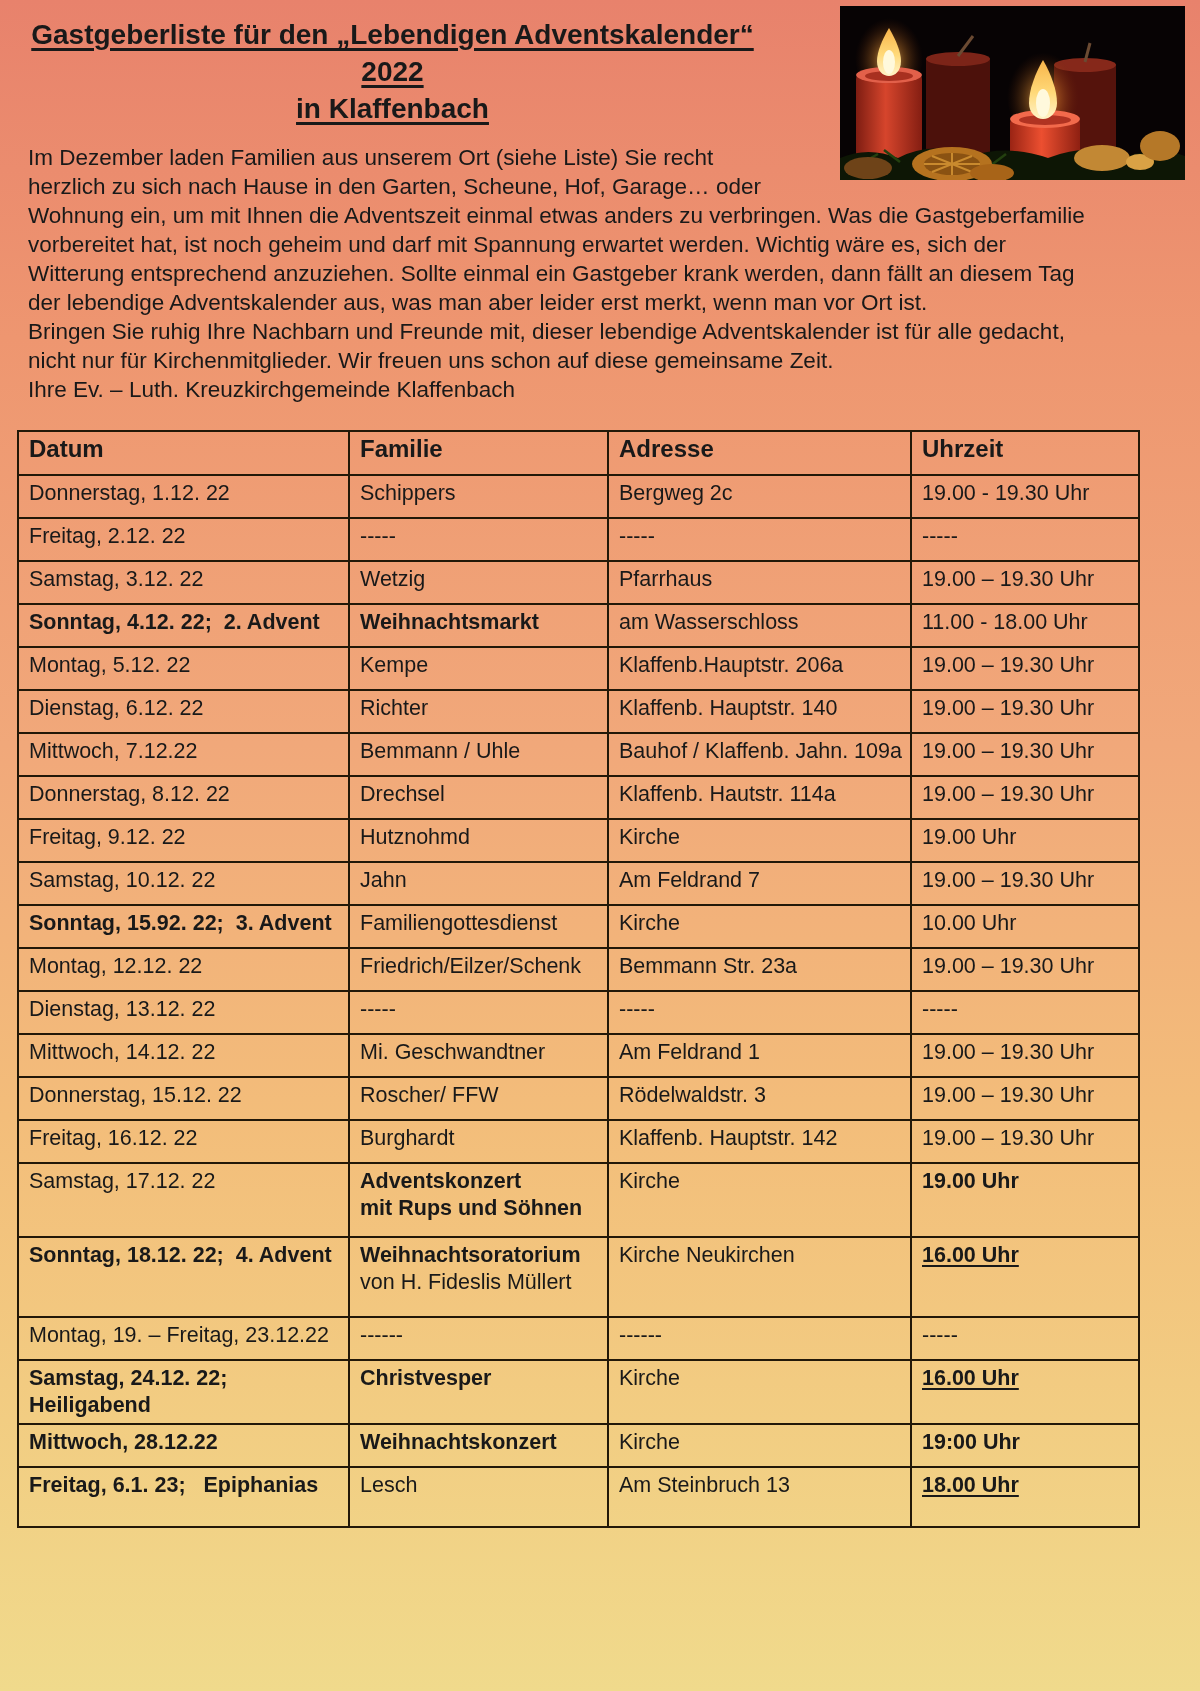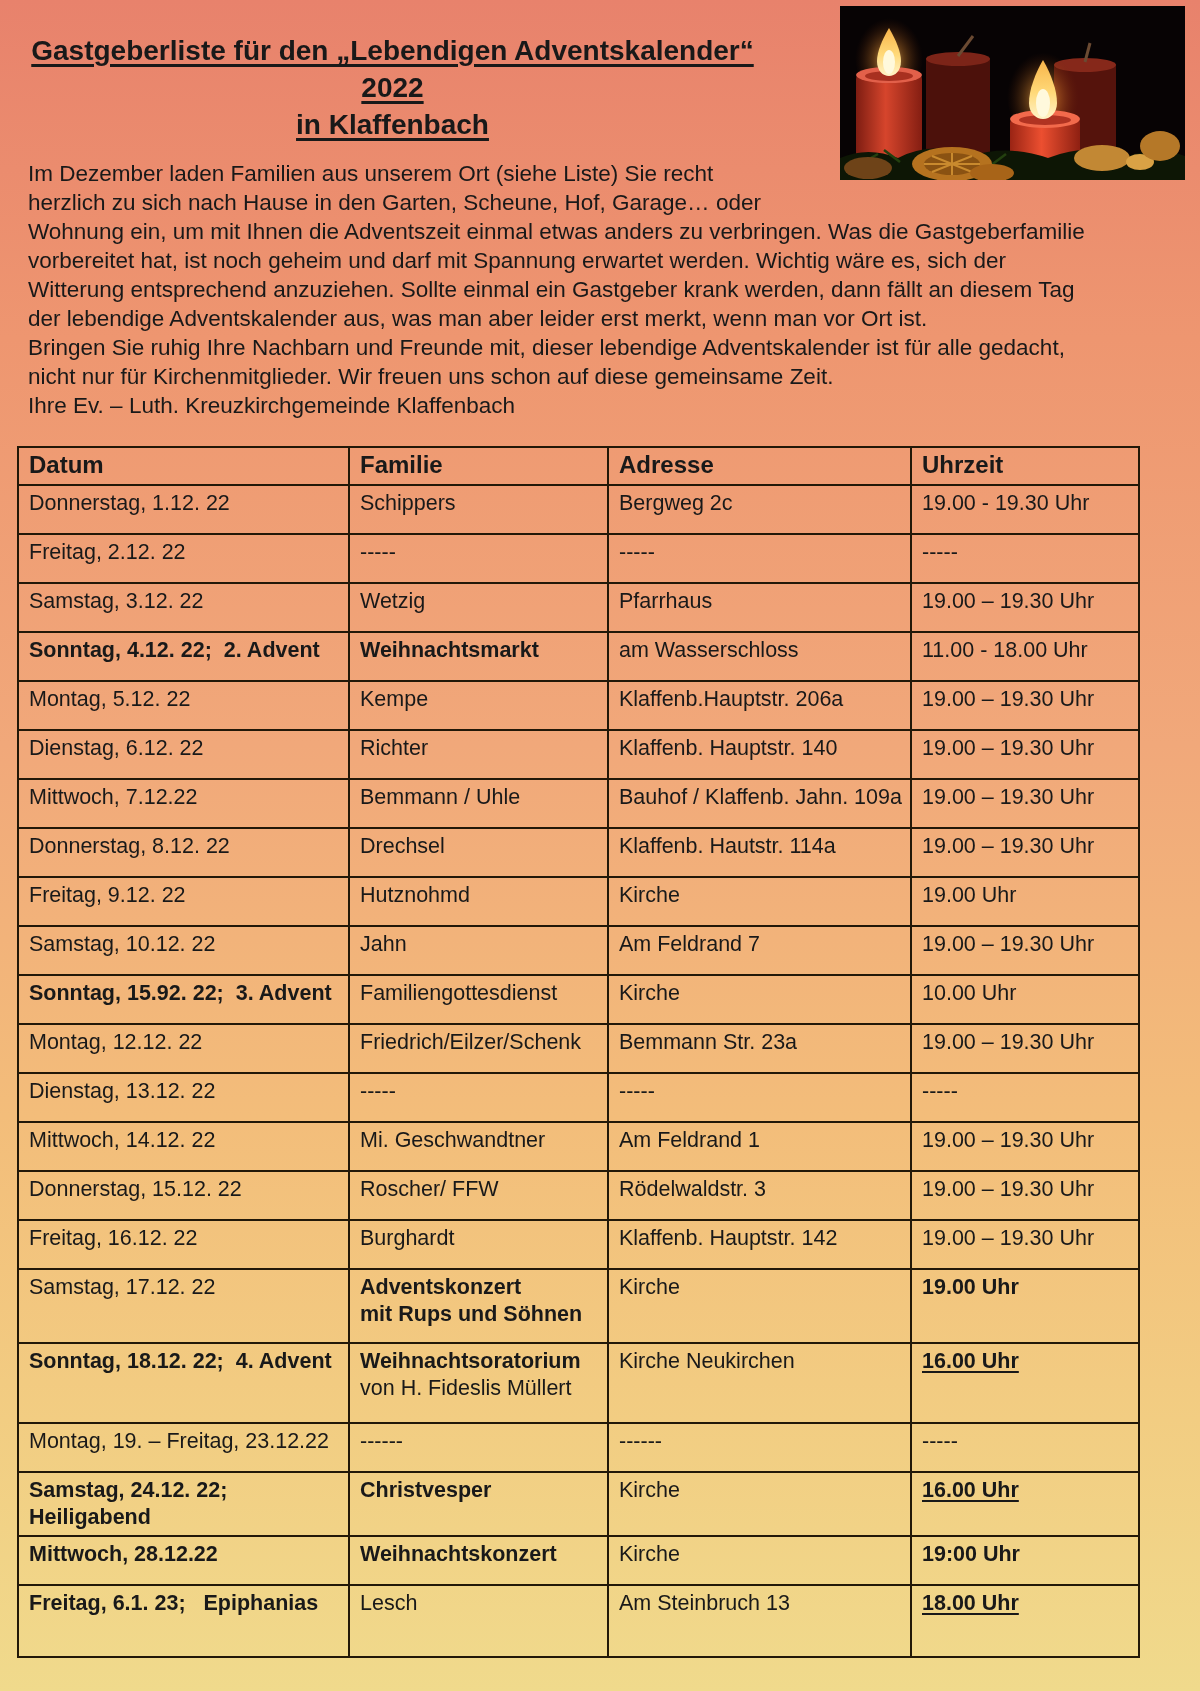--- a/index.html
+++ b/index.html
@@ -4,35 +4,35 @@
 <style>
   html,body{margin:0;padding:0;}
   body{
     width:1200px;height:1691px;overflow:hidden;
     background:linear-gradient(180deg,#e8826c 0%,#ee9670 20%,#f1a87a 44%,#f3bd7a 66%,#f2cd82 84%,#f0da8c 100%);
     font-family:"Liberation Sans",sans-serif;
     color:#191919;
     position:relative;
   }
   .candles{position:absolute;left:840px;top:6px;width:345px;height:174px;}
-  .title{width:785px;margin:0;padding-top:32px;text-align:center;
+  .title{width:785px;margin:0;padding-top:16px;text-align:center;
          font-size:28px;font-weight:bold;line-height:37px;}
   .title span{text-decoration:underline;text-decoration-thickness:2.5px;text-underline-offset:4px;}
   .intro{margin:16px 30px 12px 28px;font-size:22.5px;line-height:29px;}
   table{border-collapse:collapse;margin:26px 0 0 17px;table-layout:fixed;width:1123px;}
   table,th,td{border:2px solid #221808;}
   th{font-size:24px;font-weight:bold;text-align:left;height:34px;
-     padding:0 0 2px 10px;vertical-align:middle;border-radius:6px;}
+     padding:0 0 8px 10px;vertical-align:middle;border-radius:6px;}
   td{font-size:21.5px;vertical-align:top;padding:4px 6px 0 10px;
      white-space:pre-wrap;line-height:27px;}
-  tbody tr{height:49px;}
+  tbody tr{height:43px;}
   tbody tr:nth-child(17){height:74px;margin-top:44px;}
   tbody tr:nth-child(18){height:80px;}
   tbody tr:nth-child(20){height:64px;margin-left:28px;}
-  tbody tr:nth-child(22){height:72px;}
+  tbody tr:nth-child(22){height:60px;}
   .b{font-weight:bold;}
   .u{text-decoration:underline;text-decoration-thickness:2px;text-underline-offset:3px;}
 </style>
 </head>
 <body>
 
 <div class="candles">
   <svg width="345" height="174" viewBox="0 0 345 174" xmlns="http://www.w3.org/2000/svg">
     <defs>
       <radialGradient id="glow" cx="50%" cy="55%" r="50%">

